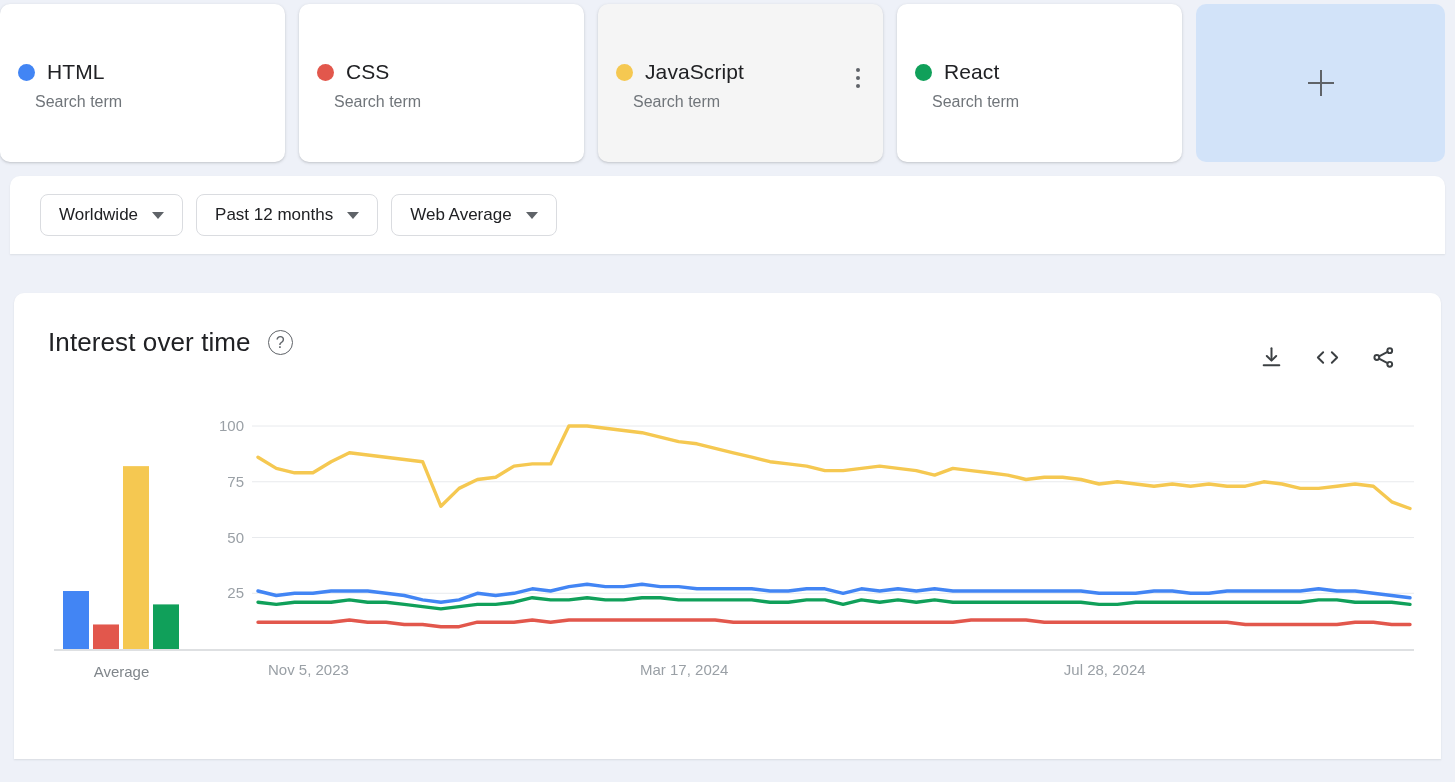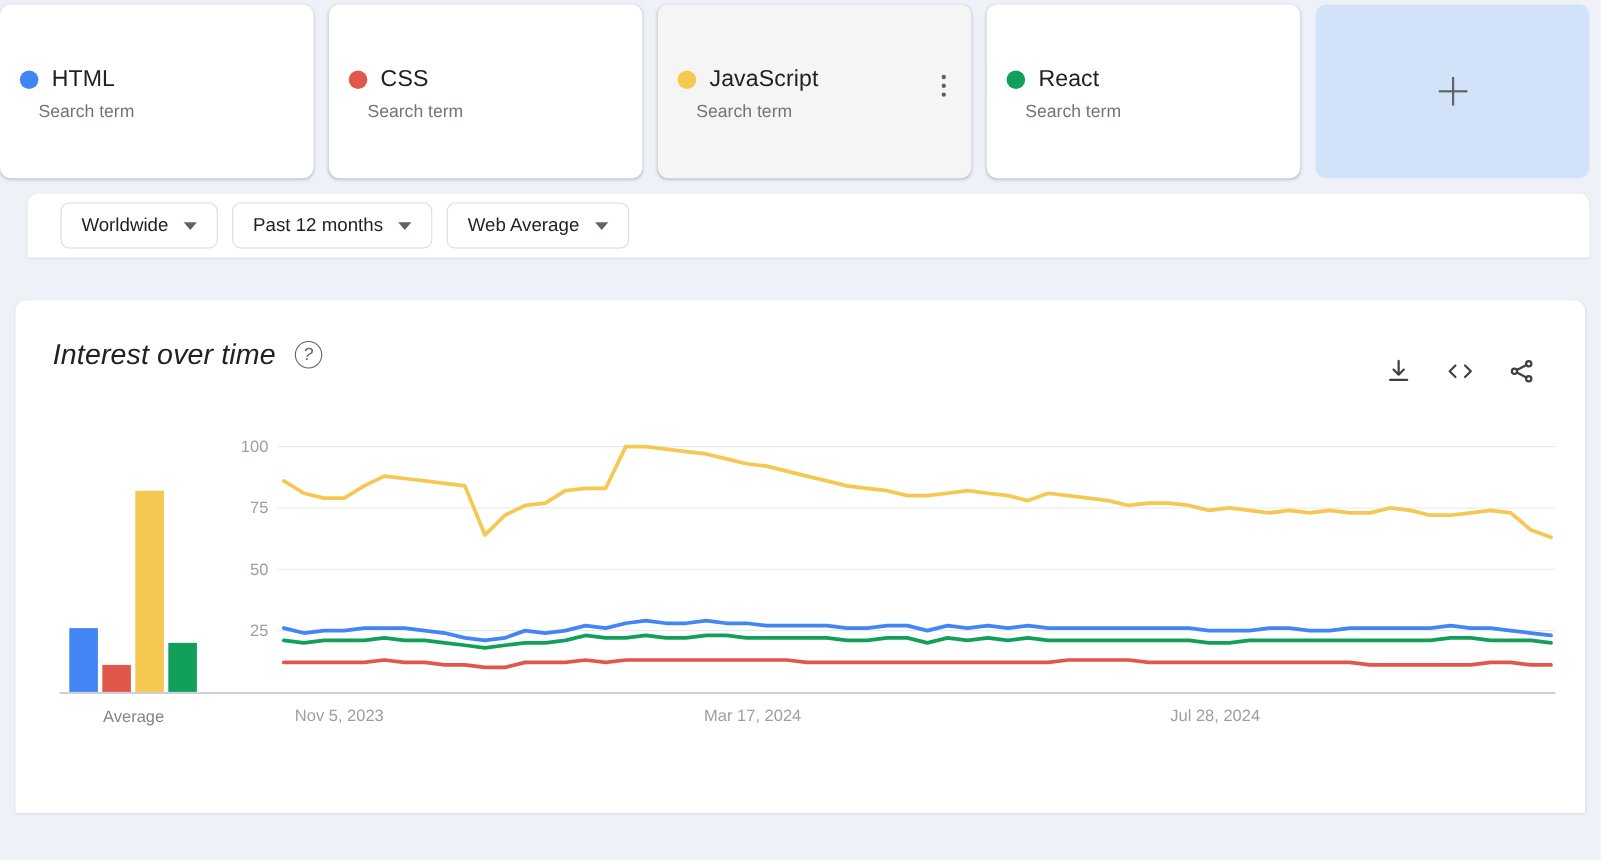--- a/index.html
+++ b/index.html
@@ -62,24 +62,24 @@
   }
   .plus { position: relative; width: 26px; height: 26px; }
   .plus::before, .plus::after {
     content: ""; position: absolute; background: #5f6368;
   }
   .plus::before { left: 0; top: 12px; width: 26px; height: 2.4px; }
   .plus::after  { top: 0; left: 12px; height: 26px; width: 2.4px; }
 
   
   .filter-bar {
-    margin: 14px 10px 0 25px;
+    margin: 14px 10px 0 10px;
     background: #ffffff;
     border-radius: 10px 10px 0 0;
-    height: 58px;
+    height: 78px;
     display: flex;
     align-items: center;
     gap: 13px;
     padding: 0 30px;
     box-shadow: 0 1px 2px rgba(60,64,67,.1);
   }
   .chip {
     height: 42px;
     border: 1px solid #dadce0;
     border-radius: 8px;
@@ -104,21 +104,20 @@
     background: #ffffff;
     border-radius: 10px 10px 0 0;
     height: 466px;
     position: relative;
     box-shadow: 0 1px 2px rgba(60,64,67,.12);
     overflow: hidden;
   }
   .chart-header {
     display: flex; align-items: center;
     padding: 34px 0 0 34px;
-    font-style: italic;
   }
   .chart-title {
     font-size: 26px;
     color: #202124;
     letter-spacing: .1px;
   }
   .help-icon {
     margin-left: 17px;
     width: 25px; height: 25px;
     border: 1.8px solid #5f6368;

